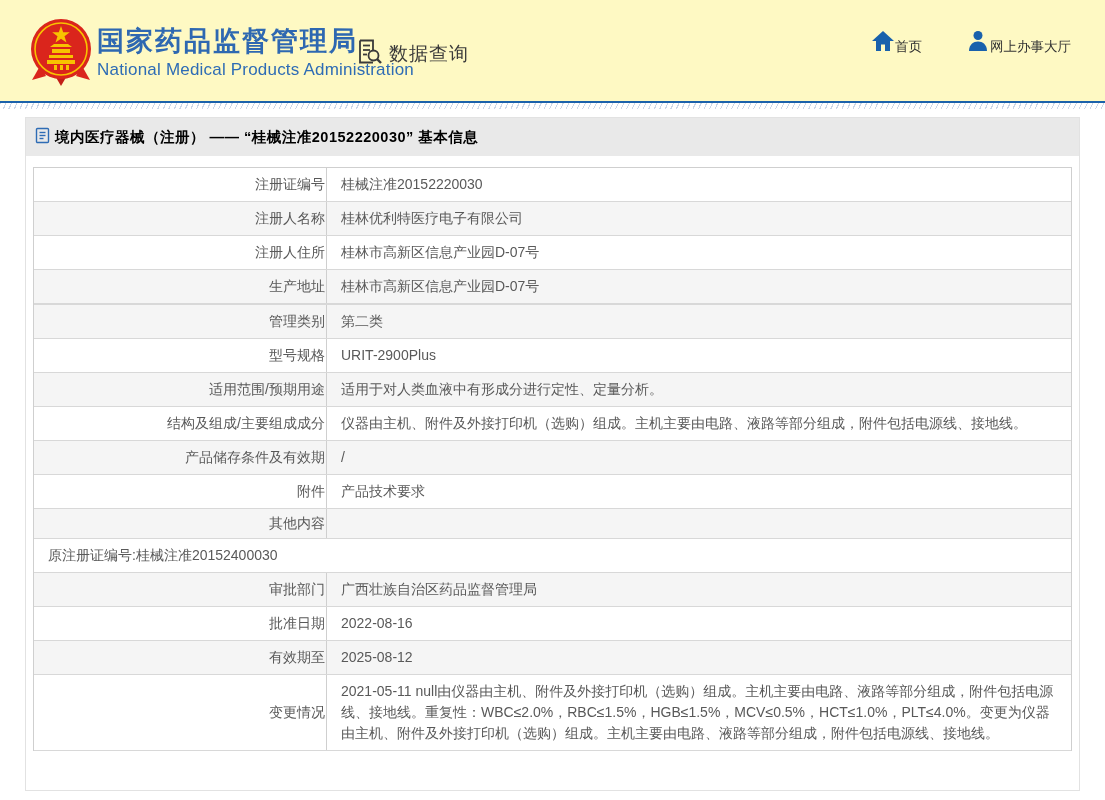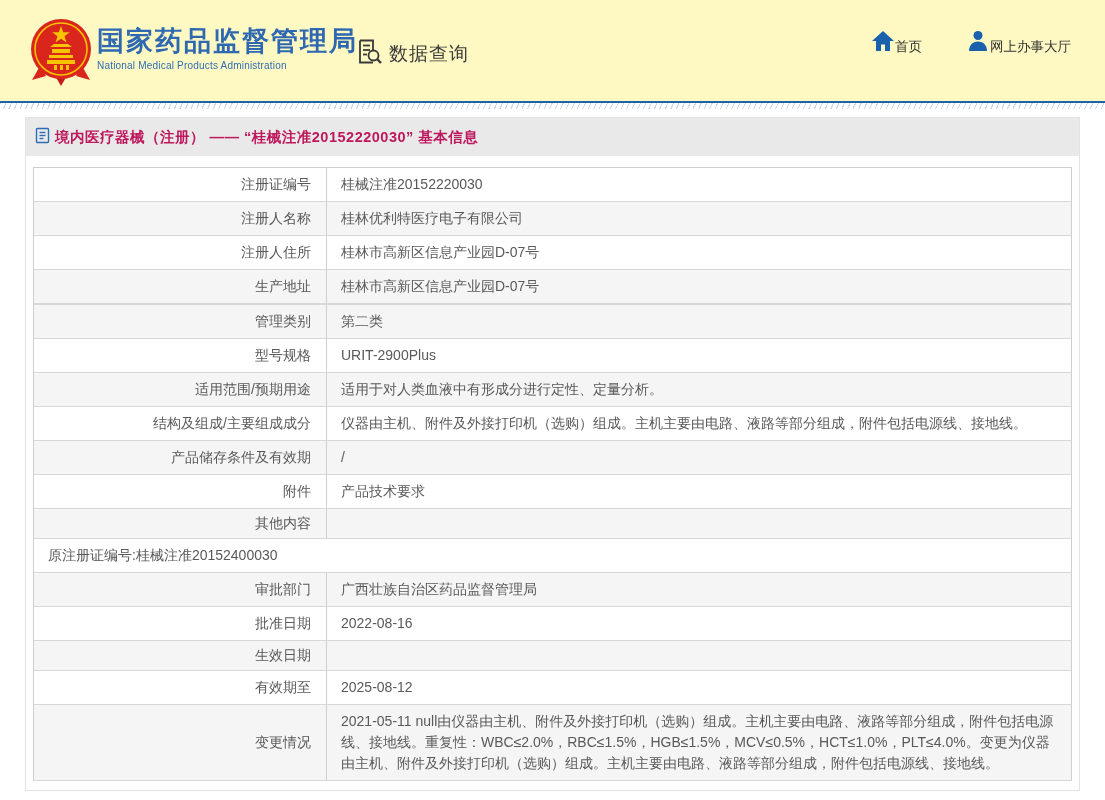--- a/index.html
+++ b/index.html
@@ -4,44 +4,44 @@
 <style>
   * { margin:0; padding:0; box-sizing:border-box; }
   html,body { width:1105px; height:800px; background:#ffffff; overflow:hidden;
               font-family:"Liberation Sans","DejaVu Sans",sans-serif; }
 
   
   .header { position:relative; width:1105px; height:101px; background:#fef9c3; }
   .emblem { position:absolute; left:30px; top:18px; width:62px; height:68px; }
   .brand { position:absolute; left:97px; top:26px; }
   .brand-cn { font-size:27px; font-weight:bold; color:#2e68b1; letter-spacing:2px; line-height:1.15; }
-  .brand-en { font-size:10px; color:#2e6cb5; margin-top:3px; letter-spacing:0.2px; }
+  .brand-en { font-size:17px; color:#2e6cb5; margin-top:3px; letter-spacing:0.2px; }
   .dataquery { position:absolute; left:356px; top:38px; display:flex; align-items:center; gap:6px; }
   .dataquery-text { font-size:19px; color:#3a3a3a; letter-spacing:1px;text-align:right; }
   .hnav { position:absolute; right:34px; top:30px; display:flex; gap:44px; }
   .hnav-item { display:flex; flex-direction:row; align-items:center; cursor:pointer; }
   .hnav-label { font-size:13.5px; color:#333333; margin-top:7px; white-space:nowrap; }
 
   
   .blue-line { width:1105px; height:2px; background:#1b62ab; }
   .hatch { width:1105px; height:6px;
            background:repeating-linear-gradient(115deg, rgba(70,110,170,0.28) 0 1px, transparent 1px 5px); }
 
   
   .container { position:absolute; left:25px; top:117px; width:1055px; height:674px;
                background:#ffffff; border:1px solid #e2e2e2; }
   .title-bar { height:38px; background:#e9e9e9; display:flex; align-items:center; padding-left:9px; }
-  .title-bar .crumb-text { font-size:14.5px; color:#be185d; font-weight:bold; margin-left:5px; letter-spacing:0.5px; }
+  .title-bar .crumb-text { font-size:14.5px; color:#000000; font-weight:bold; margin-left:5px; letter-spacing:0.5px; }
 
   
   .table-wrap { padding:11px 7px 0 7px; }
   .dtable { width:100%; border:1px solid #cfcfcf; border-bottom:none; }
   .trow { display:flex; border-bottom:1px solid #d8d8d8; background:#ffffff; }
   .trow:nth-child(even) { background:#f5f5f5; }
-  .tlabel { width:293px; min-height:29px; text-align:left; padding:6px 15px 6px 6px;
+  .tlabel { width:293px; min-height:29px; text-align:left; padding:6px 1px 6px 6px;
             border-right:1px solid #cfcfcf; font-size:14px; color:#595959; line-height:17px;
             display:flex; align-items:center; justify-content:flex-end; flex-shrink:0; }
   .tvalue { flex:1; padding:6px 14px; font-size:14px; color:#595959; line-height:21px;
             display:flex; align-items:center; text-align:left; word-break:break-all; }
 </style>
 </head>
 <body>
 
 <div class="header">
 
@@ -174,24 +174,20 @@
       </div>
       <div class="trow">
         <div class="tlabel">审批部门</div>
         <div class="tvalue">广西壮族自治区药品监督管理局</div>
       </div>
       <div class="trow">
         <div class="tlabel">批准日期</div>
         <div class="tvalue">2022-08-16</div>
       </div>
       <div class="trow">
-        <div class="tlabel">生效日期</div>
-        <div class="tvalue"></div>
-      </div>
-      <div class="trow">
         <div class="tlabel">有效期至</div>
         <div class="tvalue">2025-08-12</div>
       </div>
       <div class="trow">
         <div class="tlabel">变更情况</div>
         <div class="tvalue">2021-05-11 null由仪器由主机、附件及外接打印机（选购）组成。主机主要由电路、液路等部分组成，附件包括电源线、接地线。重复性：WBC≤2.0%，RBC≤1.5%，HGB≤1.5%，MCV≤0.5%，HCT≤1.0%，PLT≤4.0%。变更为仪器由主机、附件及外接打印机（选购）组成。主机主要由电路、液路等部分组成，附件包括电源线、接地线。</div>
       </div>
 
     </div>
   </div>

